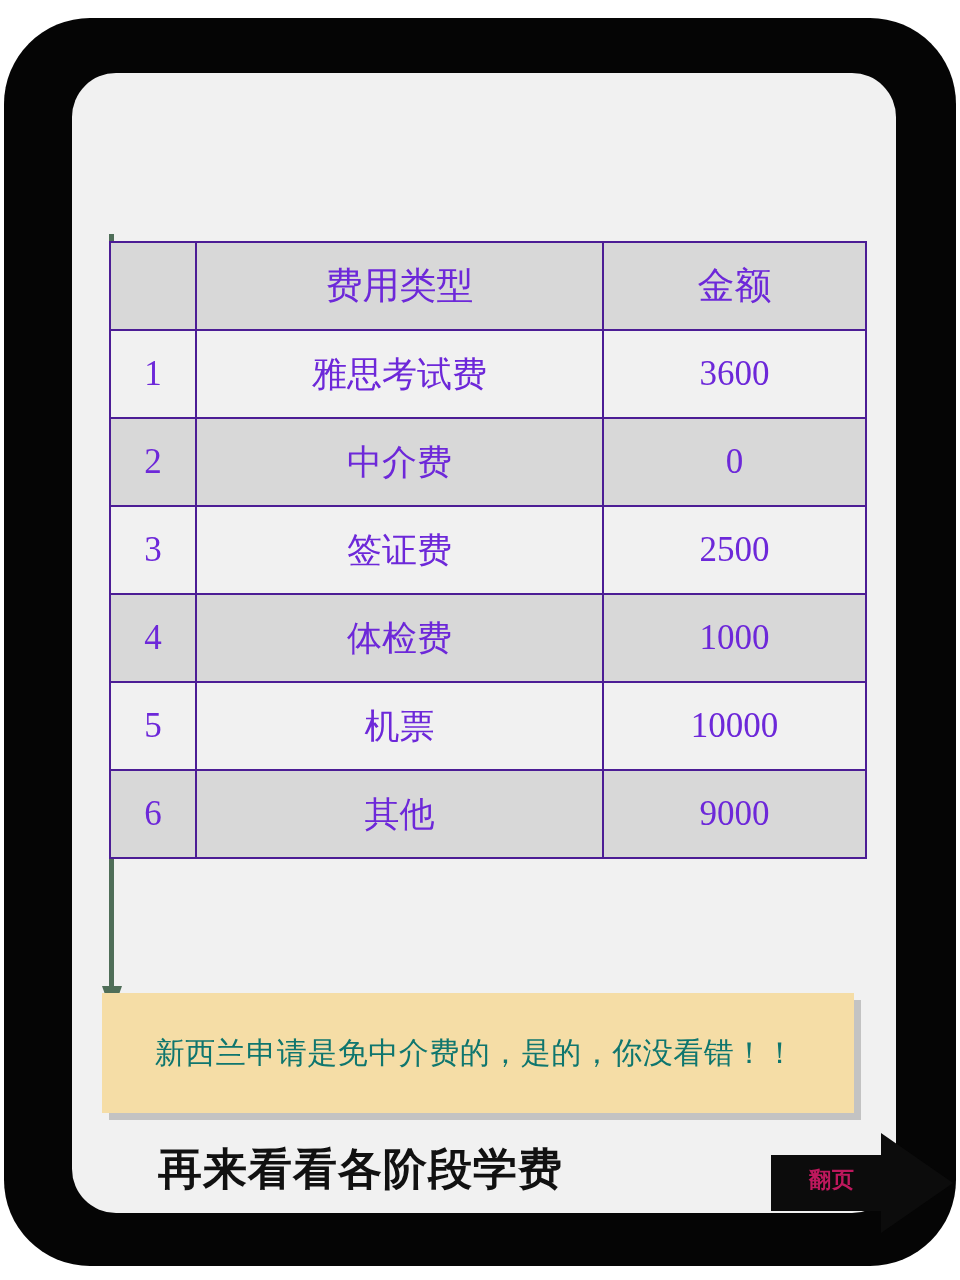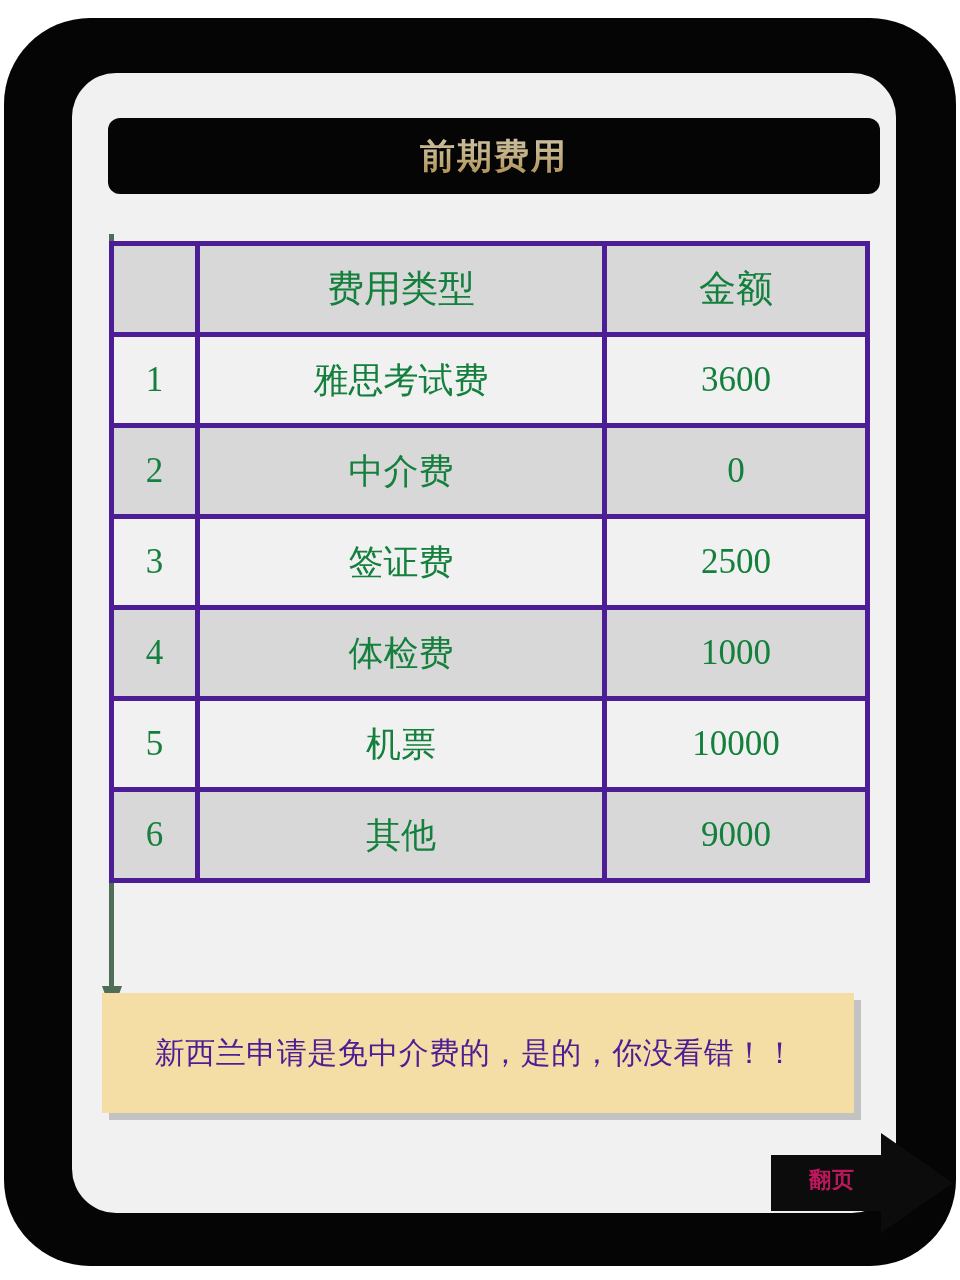--- a/index.html
+++ b/index.html
@@ -97,24 +97,24 @@
   table.cost-table {
     border-collapse: collapse;
     width: 756px;
     table-layout: fixed;
   }
   table.cost-table col.c-no    { width: 86px; }
   table.cost-table col.c-type  { width: 407px; }
   table.cost-table col.c-amt   { width: 263px; }
 
   table.cost-table td, table.cost-table th {
-    border: 5px solid #4c1d95;
+    border: 2px solid #4c1d95;
     text-align: center;
     font-weight: normal;
-    color: #15803d;
+    color: #6d28d9;
     padding: 0;
   }
   tr.head-row td {
     background: #d8d8d8;
     height: 86px;
     font-size: 37px;
   }
   tr.data-row td {
     height: 86px;
     font-size: 35px;
@@ -136,21 +136,21 @@
     width: 752px; height: 120px;
     background: #f5dda6;
     box-shadow: 7px 7px 0 0 rgba(140,140,140,0.45);
     display: flex;
     align-items: center;
   }
   .note-text {
     width: 100%;
     text-align: center;
     font-size: 30px;
-    color: #4c1d95;
+    color: #0f766e;
     letter-spacing: 0.5px;
     padding-right: 6px;
     box-sizing: border-box;
   }
 
   
   .bottom-bar {
     position: absolute;
     left: 0; top: 1055px;
     width: 824px; height: 85px;
@@ -187,23 +187,20 @@
     letter-spacing: 1px;
   }
 </style>
 </head>
 <body>
 
 <div id="poster">
   <div class="frame">
     <div class="card">
 
-      <div class="title-bar">
-        <span class="title-text">前期费用</span>
-      </div>
 
       <div class="flow-arrow">
         <div class="shaft"></div>
         <div class="head"></div>
       </div>
 
       <div class="table-wrap">
         <table class="cost-table">
           <colgroup>
             <col class="c-no">
@@ -250,20 +247,21 @@
 
           </tbody>
         </table>
       </div>
 
       <div class="note-box">
         <span class="note-text">新西兰申请是免中介费的，是的，你没看错！！</span>
       </div>
 
       <div class="bottom-bar">
+        <span class="bottom-title">再来看看各阶段学费</span>
 
         <div class="next-arrow">
           <svg width="182" height="100" viewBox="0 0 182 100">
             <polygon points="0,22 110,22 110,0 182,50 110,100 110,78 0,78" fill="#0c0c0c"></polygon>
           </svg>
           <span class="arrow-label">翻页</span>
         </div>
       </div>
 
     </div>

